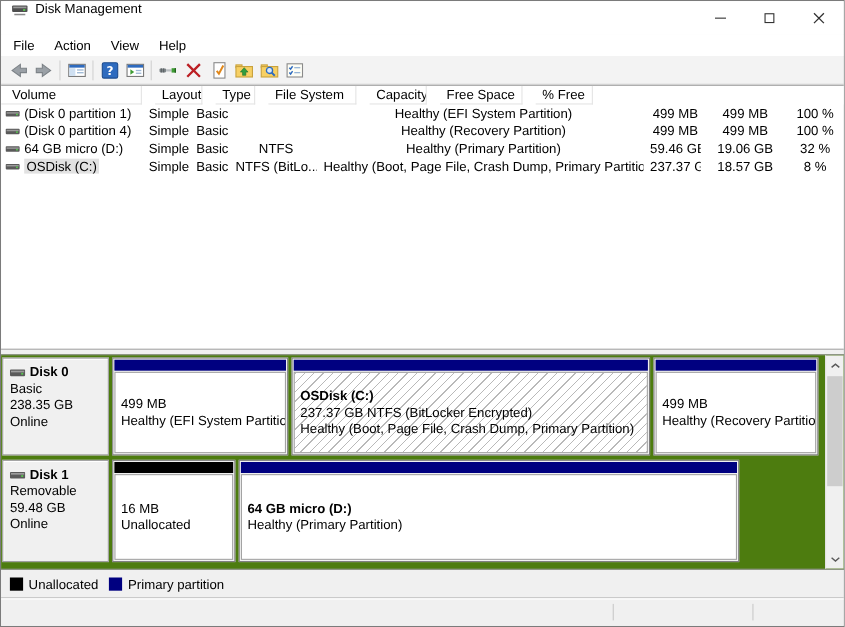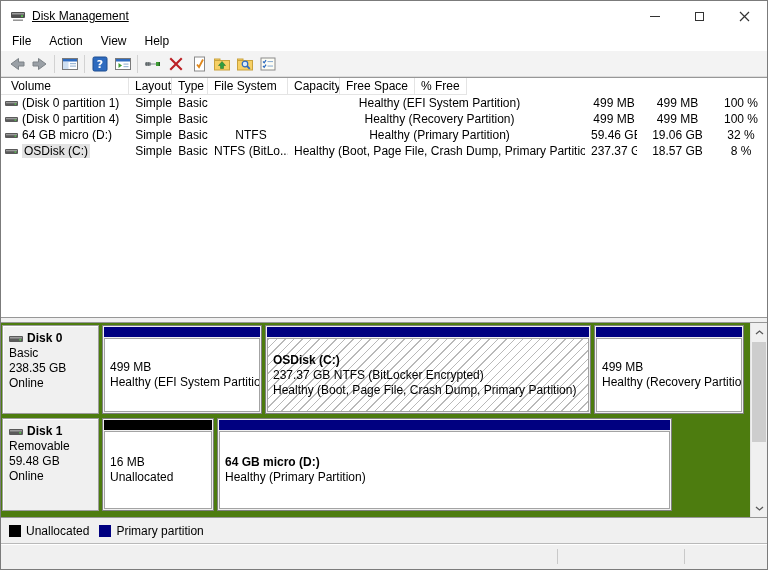--- a/index.html
+++ b/index.html
@@ -2,42 +2,42 @@
 <html><head>
 <meta charset="utf-8">
 <style>
   * { margin:0; padding:0; box-sizing:border-box; }
   html,body { width:768px; height:570px; overflow:hidden; background:#fff;
               font-family:"Liberation Sans", sans-serif; font-size:12px; color:#000; }
   .window { width:768px; height:570px; border:1px solid #7b7b7b; background:#f0f0f0;
             display:flex; flex-direction:column; }
 
   
-  .titlebar { height:30px; background:#fff; display:flex; align-items:center; flex:0 0 auto;text-decoration:underline; }
+  .titlebar { height:30px; background:#fff; display:flex; flex:0 0 auto; }
   .title-icon { margin-left:9px; margin-right:6px; display:flex; }
   .title-text { font-size:12px; }
   .titlebar-spacer { flex:1; }
   .win-btn { width:45px; height:30px; display:flex; align-items:center; justify-content:center; }
   .min-glyph { width:10px; height:1px; background:#333; }
   .max-glyph { width:9px; height:9px; border:1px solid #333; }
 
   
   .menubar { height:20px; background:#fff; display:flex; align-items:center; padding-left:2px; flex:0 0 auto; }
   .menu-item { padding:2px 9px; }
 
   
   .toolbar { height:26px; background:#f3f3f3; border-bottom:1px solid #dcdcdc;
              display:flex; align-items:center; padding-left:4px; flex:0 0 auto; }
   .tb-btn { width:23px; height:22px; display:flex; align-items:center; justify-content:center; }
   .tb-sep { width:1px; height:18px; background:#d2d2d2; margin:0 3px; }
 
   
   .list-pane { height:241px; background:#fff; border:1px solid #979797; border-left:0; border-right:0;
                overflow:hidden; flex:0 0 auto; }
-  .vt-header { display:flex; height:17px; align-items:center; background:#fff; }
+  .vt-header { display:flex; height:17px; align-items:center; background:#fff;gap:12px; }
   .vt-h { height:17px; line-height:16px; border-right:1px solid #e4e4e4; border-bottom:1px solid #e4e4e4;
           padding-left:6px; overflow:hidden; white-space:nowrap; }
   .vt-row { display:flex; height:16px; align-items:center;text-align:center; }
   .vt-c { overflow:hidden; white-space:nowrap; padding-left:6px; flex:0 0 auto; }
   .c-vol { width:128px; padding-left:4px; display:flex; align-items:center; gap:4px; }
   .c-lay { width:43px; } .c-typ { width:36px; } .c-fs { width:80px; }
   .c-st { width:297px; } .c-cap { width:52px; } .c-free { width:75px; } .c-pct { width:52px; }
   .sel-label { background:#e2e2e2; padding:0 2px; }
 
   

